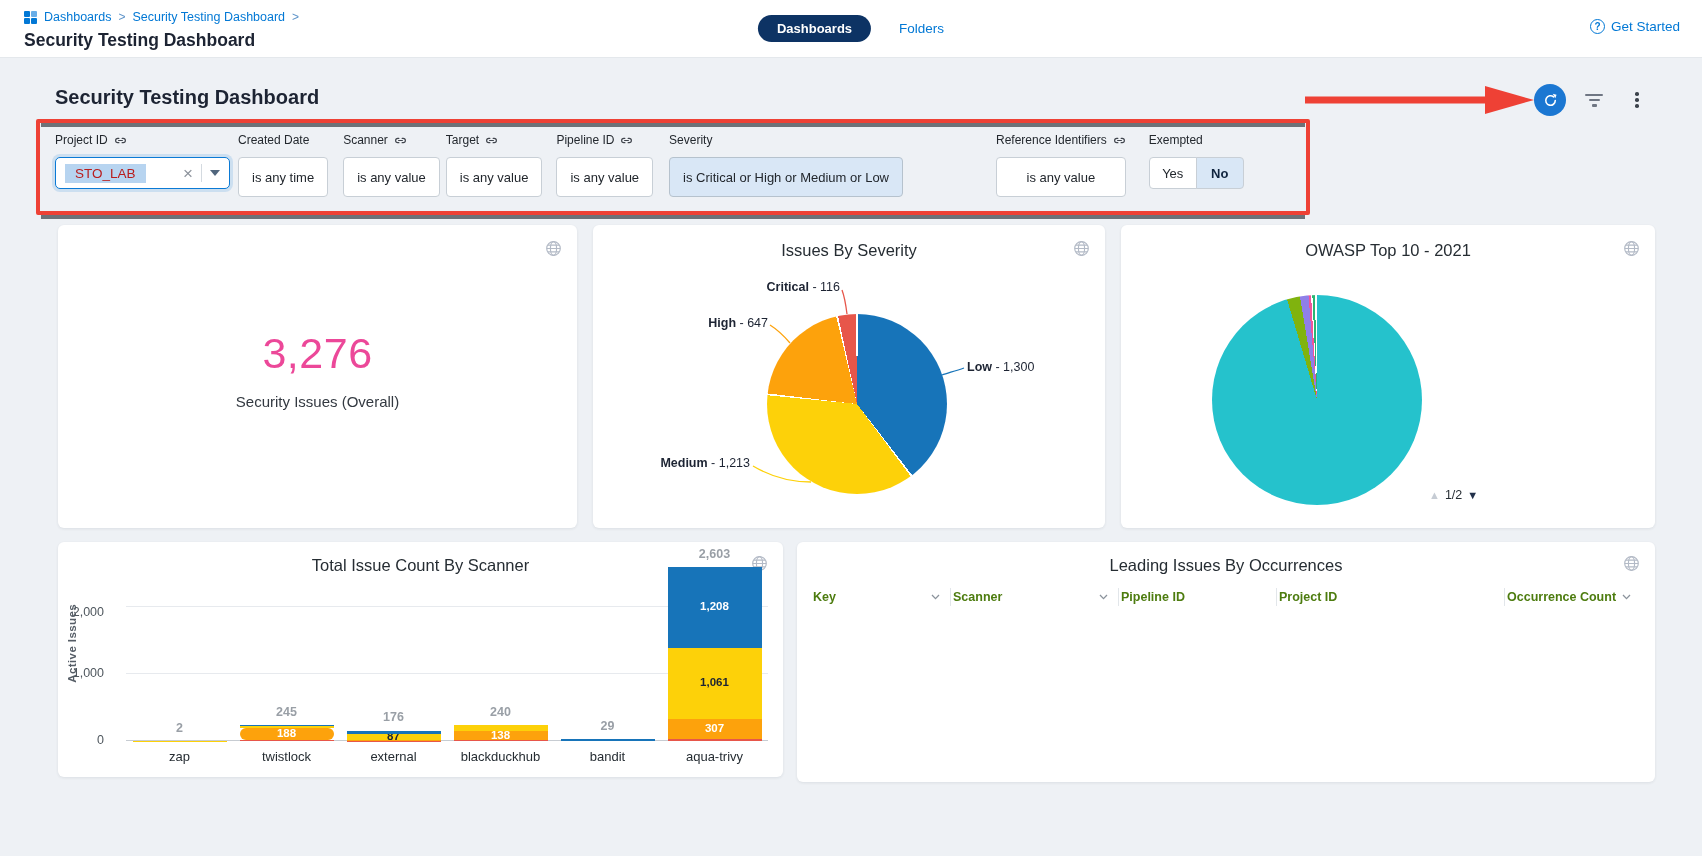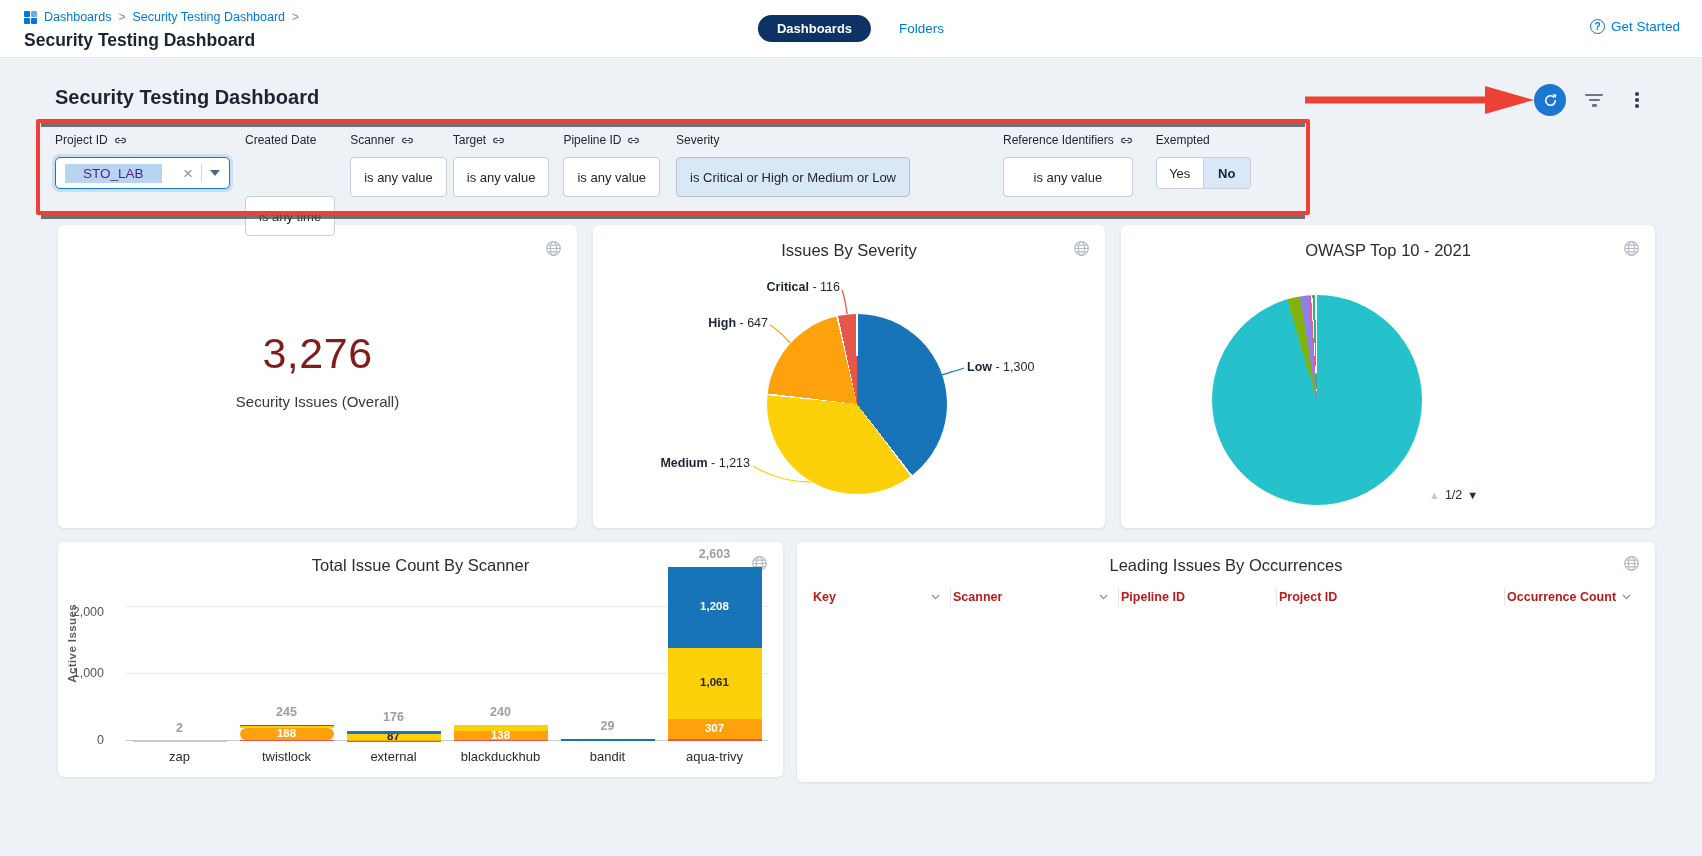--- a/index.html
+++ b/index.html
@@ -38,21 +38,21 @@
   #anno-arrow { left:1305px; top:86px; }
 
   
   .filter-row { position:absolute; left:55px; top:132px; display:flex; align-items:flex-start; z-index:5; }
   .fgroup { display:flex; flex-direction:column; }
   .flabel-row { display:flex; align-items:center; gap:6px; height:16px; margin-bottom:9px; }
   .flabel { font-size:12px; color:#23282e; white-space:nowrap; }
   .fbtn { height:40px; background:#fff; border:1px solid #c8cfd6; border-radius:4px; padding:0 13px; font-size:13px; color:#22272d; font-family:inherit; white-space:nowrap; cursor:pointer; }
   .fbtn.hl { background:#d9e7f6; border-color:#b6c2cd; }
   .fcombo { width:175px; height:32px; background:#fff; border:1.5px solid #0b7ad5; box-shadow:0 0 0 3px rgba(11,122,213,.15); border-radius:5px; display:flex; align-items:center; padding:0 9px; cursor:text; }
-  .sel-text { background:#b7d4f0; font-size:13.5px; color:#4c1d95; padding:2px 18px; white-space:nowrap; }
+  .sel-text { background:#b7d4f0; font-size:13.5px; color:#b91c1c; padding:2px 10px; white-space:nowrap; }
   .fcombo .clear { margin-left:auto; color:#8d939c; font-size:17px; line-height:1; cursor:pointer; }
   .fcombo .vdiv { width:1px; height:18px; background:#d4dae0; margin:0 8px; }
   .fcombo .caret { width:0; height:0; border-left:5px solid transparent; border-right:5px solid transparent; border-top:6px solid #51667d; cursor:pointer; }
   .seg { display:flex; }
   .seg button { height:32px; width:48px; background:#fff; border:1px solid #c8cfd6; font-size:13px; color:#22272d; font-family:inherit; cursor:pointer; }
   .seg button:first-child { border-radius:4px 0 0 4px; }
   .seg button:last-child { border-radius:0 4px 4px 0; margin-left:-1px; }
   .seg button.on { background:#d9e7f6; font-weight:700; color:#10243e; }
 
   
@@ -60,21 +60,21 @@
   #card-overall  { left:58px;  top:225px; width:519px; height:303px; }
   #card-severity { left:593px; top:225px; width:512px; height:303px; }
   #card-owasp    { left:1121px;top:225px; width:534px; height:303px; }
   #card-bar      { left:58px;  top:542px; width:725px; height:235px; }
   #card-table    { left:797px; top:542px; width:858px; height:240px; }
   .globe { position:absolute; top:15px; right:15px; }
   .card-title { text-align:center; font-size:16.5px; font-weight:500; color:#262d33; padding-top:16px; }
 
   
   .overall-wrap { position:absolute; inset:0; display:flex; flex-direction:column; align-items:center; justify-content:center; padding-bottom:14px; }
-  .overall-num { font-size:43px; font-weight:500; color:#7f1d1d; letter-spacing:.5px; }
+  .overall-num { font-size:43px; font-weight:500; color:#ec4899; letter-spacing:.5px; }
   .overall-label { margin-top:15px; font-size:15px; color:#333941; }
 
   
   .pie-area { position:absolute; left:0; right:0; top:45px; bottom:0; }
   #severity-pie { position:absolute; left:174px; top:44px; width:180px; height:180px; border-radius:50%; cursor:pointer; }
   .leaders { position:absolute; left:0; top:0; }
   .co { position:absolute; font-size:12.5px; color:#1d2433; white-space:nowrap; }
   .co b { font-weight:700; }
   .co-critical { left:95px;  top:10px;  width:152px; text-align:right; }
   .co-high     { left:40px;  top:46px;  width:135px; text-align:right; }
@@ -94,21 +94,21 @@
   .gridline.base { height:1.5px; background:#c7ccd2; }
   .ytick { position:absolute; left:0; width:46px; text-align:right; font-size:12.5px; color:#4f575e; }
   .bar { position:absolute; bottom:0; width:94px; cursor:pointer; }
   .bar-seg { position:absolute; left:0; width:100%; }
   .seg-label { position:absolute; left:0; right:0; top:50%; transform:translateY(-50%); text-align:center; font-size:11.5px; font-weight:700; line-height:1; }
   .bar-total { position:absolute; left:0; width:100%; text-align:center; font-size:12.5px; font-weight:700; color:#999fa6; }
   .xtick { position:absolute; top:207px; width:107px; text-align:center; font-size:13px; color:#262d33; }
 
   
   .tbl-head { position:absolute; left:14px; right:14px; top:46px; display:flex; align-items:center; }
-  .tbl-col { display:flex; align-items:center; justify-content:space-between; height:18px; padding:0 10px 0 2px; border-right:1px solid #e2e6ea; font-size:12.5px; font-weight:700; color:#b91c1c; cursor:pointer; }
+  .tbl-col { display:flex; align-items:center; justify-content:space-between; height:18px; padding:0 10px 0 2px; border-right:1px solid #e2e6ea; font-size:12.5px; font-weight:700; color:#4d7c0f; cursor:pointer; }
   .tbl-col:last-child { border-right:none; flex:1; }
   .c0{width:140px;} .c1{width:168px;} .c2{width:158px;} .c3{width:228px;}
 </style>
 </head>
 <body>
 
 <div class="topbar">
   <div class="crumbs">
     <span class="crumb-grid">
         <span></span>
@@ -169,21 +169,21 @@
           <line x1="8.5" y1="12" x2="15.5" y2="12"></line>
         </svg>
       </div>
       <div class="fcombo">
         <span class="sel-text">STO_LAB</span>
         <span class="clear">×</span>
         <span class="vdiv"></span>
         <span class="caret"></span>
       </div>
     </div>
-    <div class="fgroup" style="margin-left: 15px; gap: 39px;">
+    <div class="fgroup" style="margin-left: 8px;">
       <div class="flabel-row">
         <span class="flabel">Created Date</span>
       </div>
       <button class="fbtn">is any time</button>
     </div>
     <div class="fgroup" style="margin-left: 15px;">
       <div class="flabel-row">
         <span class="flabel">Scanner</span>
         <svg width="13" height="13" viewBox="0 0 24 24" fill="none" stroke="#40454d" stroke-width="2.2" stroke-linecap="round">
           <path d="M9 8H7a4 4 0 0 0 0 8h2"></path>

